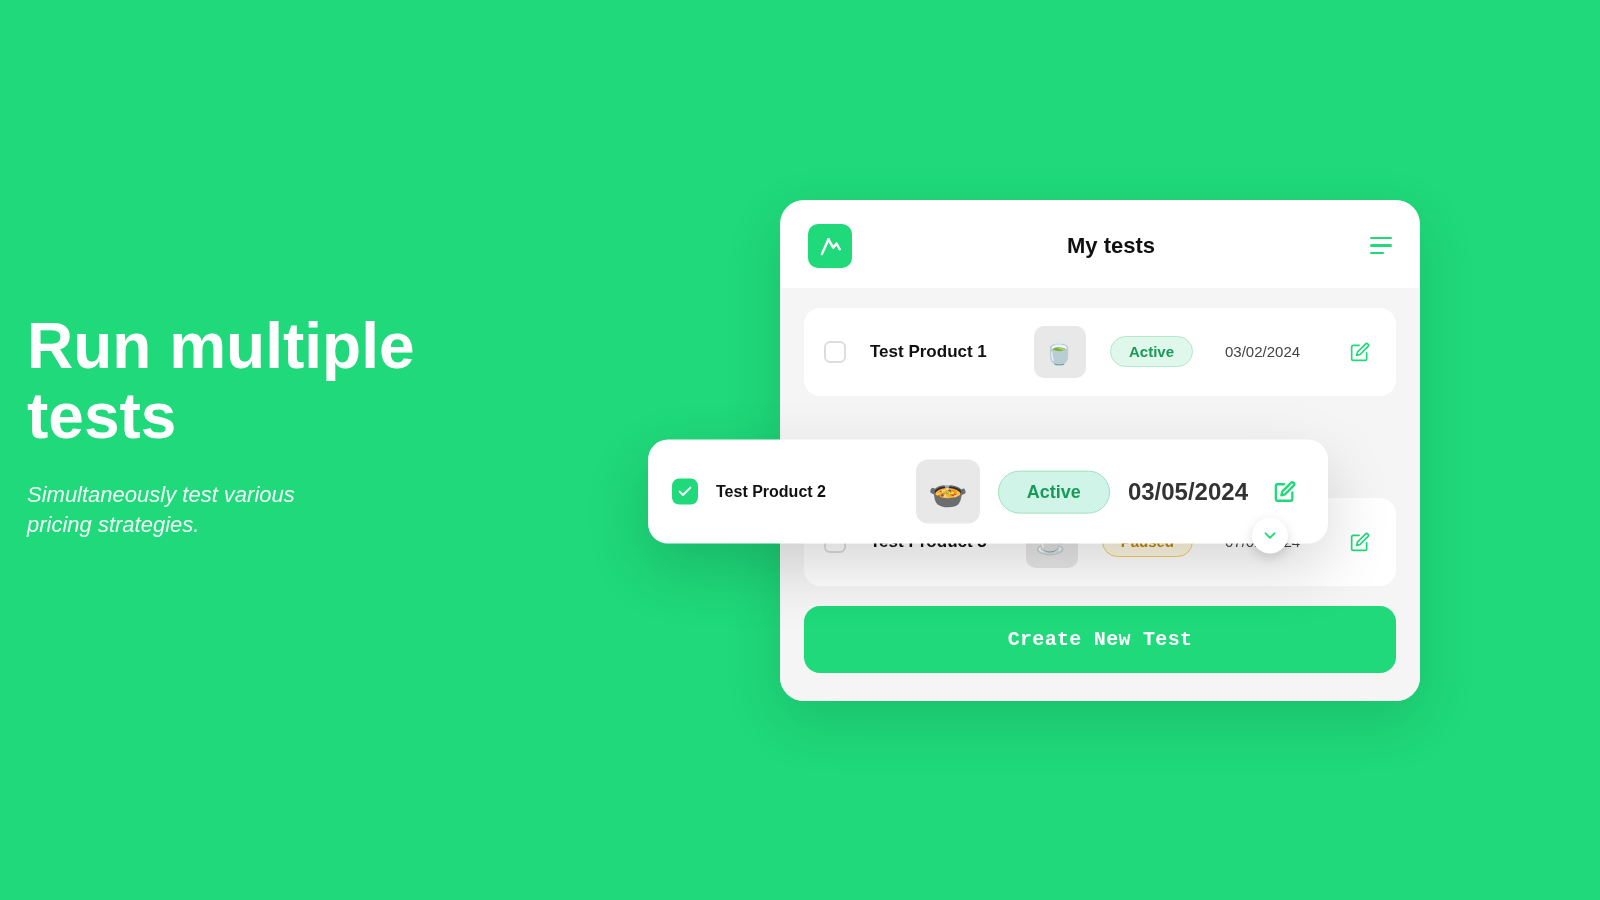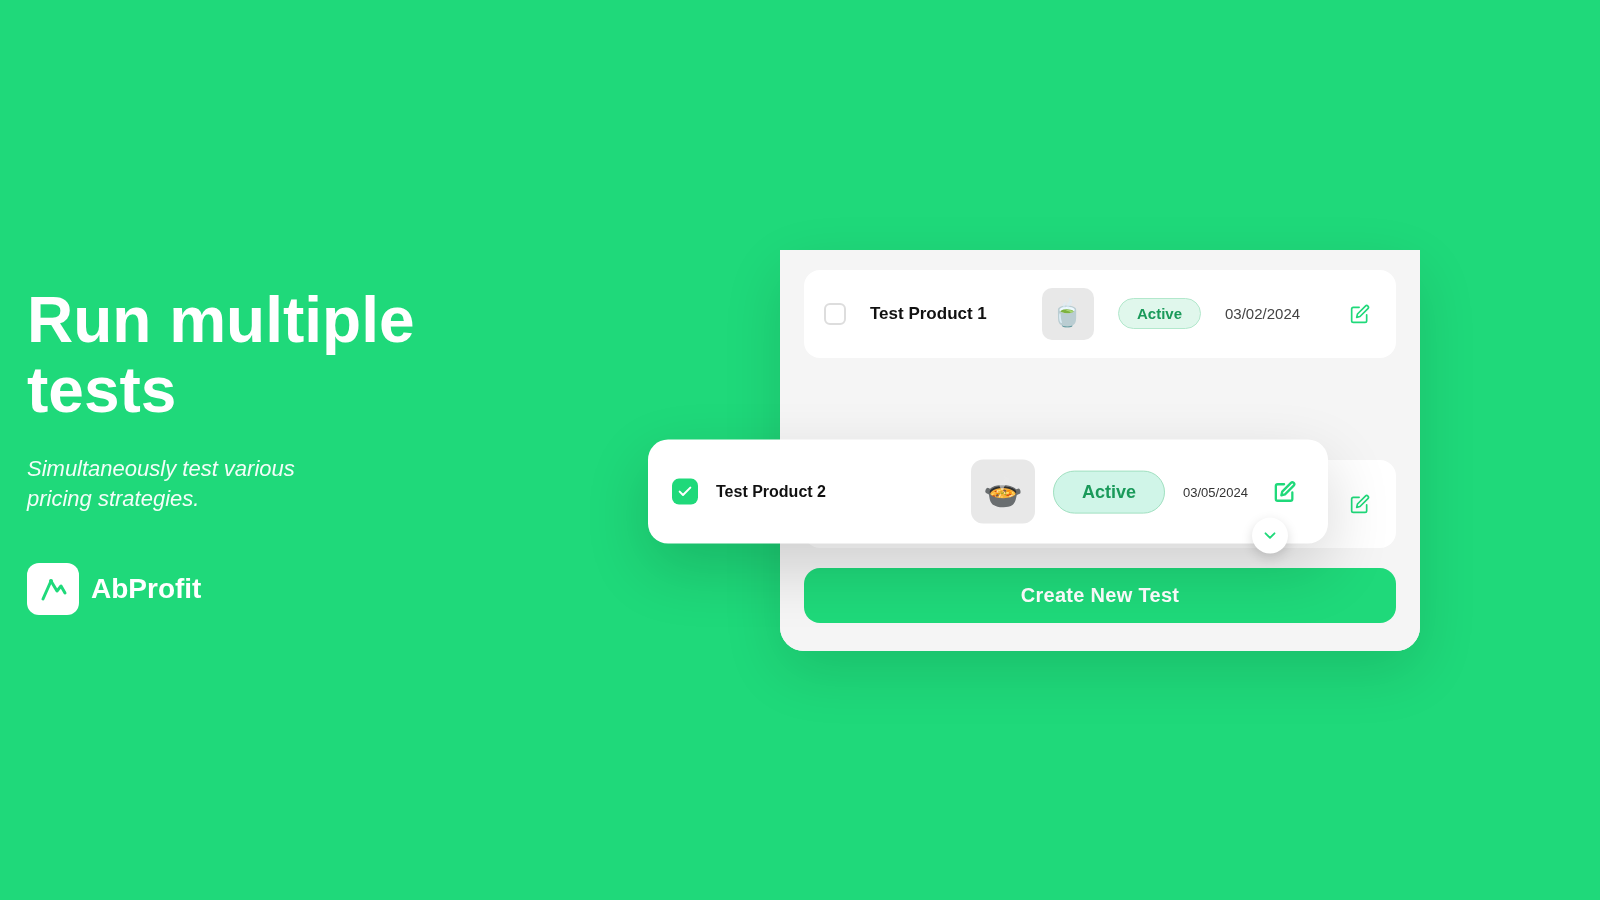--- a/index.html
+++ b/index.html
@@ -185,20 +185,21 @@
       background: #fff8e1;
       color: #b8860b;
       border: 1.5px solid #f0d060;
     }
     .test-date {
       font-size: 15px;
       color: #444;
       font-weight: 500;
       flex-shrink: 0;
       min-width: 95px;
+      margin-left: 8px;
     }
     .edit-btn {
       width: 32px;
       height: 32px;
       display: flex;
       align-items: center;
       justify-content: center;
       cursor: pointer;
       flex-shrink: 0;
     }
@@ -207,25 +208,26 @@
       height: 20px;
     }
 
     
     .create-btn {
       width: 100%;
       background: #1fd97a;
       color: white;
       border: none;
       border-radius: 16px;
-      padding: 16px;
+      padding: 22px;
       font-size: 20px;
       font-weight: 700;
       cursor: pointer;
       letter-spacing: 0.3px;
+      font-family: Liberation Mono, monospace;
     }
 
     
     .floating-card {
       position: absolute;
       left: 48px;
       top: 50%;
       transform: translateY(-10%);
       z-index: 10;
       background: white;
@@ -272,23 +274,23 @@
       background: #d0f5e8;
       color: #1a9a5a;
       border: 1.5px solid #a0e0c0;
       padding: 10px 28px;
       border-radius: 24px;
       font-size: 18px;
       font-weight: 700;
       flex-shrink: 0;
     }
     .floating-date {
-      font-size: 13px;
+      font-size: 24px;
       color: #333;
-      font-weight: 400;
+      font-weight: 700;
       flex-shrink: 0;
     }
     .floating-edit {
       width: 38px;
       height: 38px;
       display: flex;
       align-items: center;
       justify-content: center;
       cursor: pointer;
     }
@@ -311,36 +313,39 @@
       justify-content: center;
       z-index: 11;
     }
   </style>
 </head>
 <body>
 
 <div class="left-panel">
   <h1 class="headline">Run multiple tests</h1>
   <p class="subtitle">Simultaneously test various<br>pricing strategies.</p>
-  <div class="brand">
-    <div class="brand-icon">
-      <svg viewBox="0 0 32 32" fill="none" xmlns="http://www.w3.org/2000/svg">
-        <path d="M6 26L14 8L20 18L24 13L28 20" stroke="#1fd97a" stroke-width="3" stroke-linecap="round" stroke-linejoin="round"></path>
-        <circle cx="14" cy="8" r="2" fill="#1fd97a"></circle>
-      </svg>
+</div>
+
+<div class="right-panel">
+
+  <div class="main-card">
+    <div class="card-header">
+      <div class="card-logo">
+        <svg viewBox="0 0 32 32" fill="none" xmlns="http://www.w3.org/2000/svg">
+          <path d="M6 26L14 8L20 18L24 13L28 20" stroke="white" stroke-width="3" stroke-linecap="round" stroke-linejoin="round"></path>
+          <circle cx="14" cy="8" r="2" fill="white"></circle>
+        </svg>
+      </div>
+      <h2 class="card-title">My tests</h2>
+      <div class="menu-icon">
+        <span></span>
+        <span></span>
+        <span style="width:14px"></span>
+      </div>
     </div>
-    <div class="brand-text">
-      <span>Ab</span><span>Profit</span>
-    </div>
-  </div>
-</div>
-
-<div class="right-panel">
-
-  <div class="main-card">
 
     <div class="card-body">
       
       <div class="test-row">
         <div class="checkbox"></div>
         <div class="test-name">Test Product 1</div>
         <div class="product-img">🍵</div>
         <div class="status-badge status-active">Active</div>
         <div class="test-date">03/02/2024</div>
         <div class="edit-btn">

